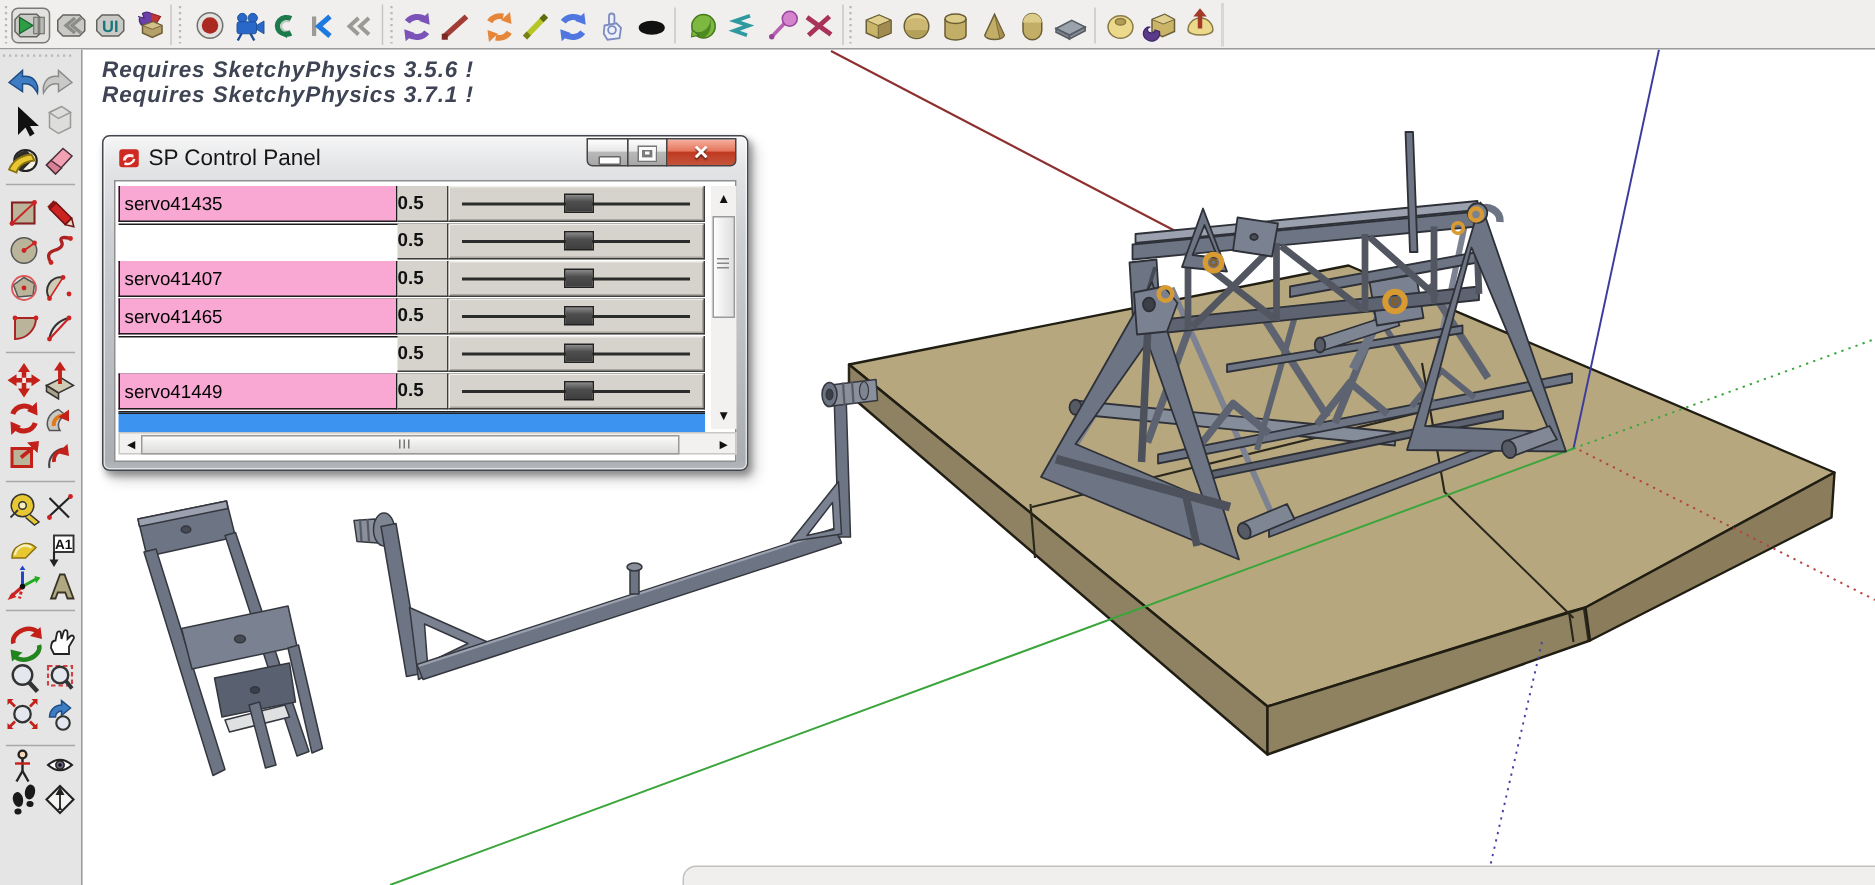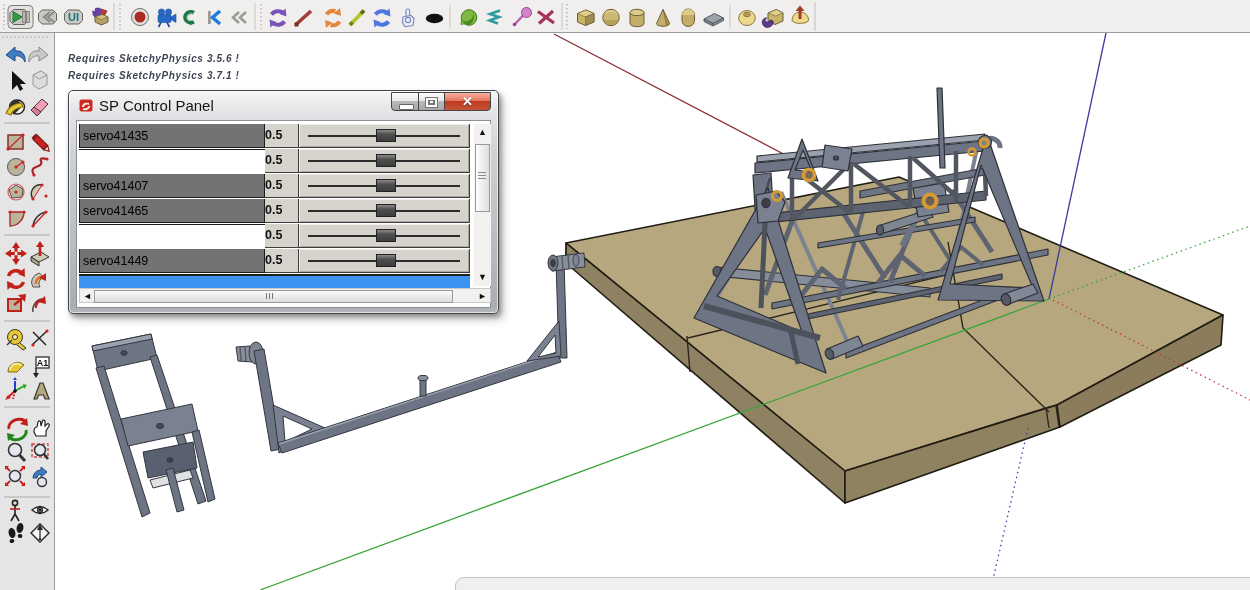--- a/index.html
+++ b/index.html
@@ -3,22 +3,22 @@
 <meta charset="utf-8">
 <style>
   html,body{margin:0;padding:0;width:1250px;height:590px;overflow:hidden;background:#fff;
     font-family:"Liberation Sans",sans-serif;}
   #root{position:absolute;left:0;top:0;width:1250px;height:590px;overflow:hidden;}
   #scene{position:absolute;left:0;top:0;z-index:1;}
   #toolbar{position:absolute;left:0;top:0;width:1250px;height:32px;background:#f0efed;
     border-bottom:1px solid #9b9b9b;z-index:6;}
   #palette{position:absolute;left:0;top:33px;width:54px;height:557px;background:#e5e5e5;
     border-right:1px solid #9b9b9b;z-index:6;}
-  #reqtext{position:absolute;left:68px;top:50px;z-index:3;color:#3e4454;
-    font-weight:bold;font-style:italic;font-size:10px;line-height:17px;letter-spacing:0.6px;}
+  #reqtext{position:absolute;left:68px;top:38px;z-index:3;color:#3e4454;
+    font-weight:bold;font-style:italic;font-size:15px;line-height:17px;letter-spacing:0.6px;}
   #statusbar{position:absolute;left:455px;top:577px;width:795px;height:13px;background:#f0efed;
     border:1px solid #c2c1bf;border-top-left-radius:9px;z-index:4;}
   
   #dlg{position:absolute;left:68px;top:90px;width:429px;height:222px;z-index:10;
     border:1px solid #42464d;border-radius:5px;
     background:linear-gradient(180deg,#f6f6f6 0%,#e4e5e7 9%,#cdd0d4 30%,#aaadb2 97%,#b4b7bc 100%);
     box-shadow:inset 0 0 0 1px rgba(255,255,255,.6), 2px 3px 5px rgba(0,0,0,.35), 5px 6px 9px rgba(0,0,0,.18);}
   #dlgtitle{position:absolute;left:30px;top:6px;font-size:15px;color:#151515;}
   #dlgicon{position:absolute;left:10px;top:7px;width:14px;height:14px;}
   .capbtn{position:absolute;top:1px;height:19px;border:1px solid #454545;box-sizing:border-box;}
@@ -26,21 +26,21 @@
   #btnmax{left:349px;width:27px;background:linear-gradient(180deg,#fdfdfd 0%,#e8e8e8 45%,#b9b9b9 50%,#a7a7a7 100%);}
   #btncls{left:375px;width:47px;background:linear-gradient(180deg,#f7b0a0 0%,#e4755c 45%,#c03a22 50%,#c4543a 100%);border-bottom-right-radius:4px;}
   #minglyph{position:absolute;left:7px;top:11px;width:13px;height:4px;background:#fdfdfd;border:1px solid #666;border-radius:1px;}
   #maxglyph{position:absolute;left:7px;top:5px;width:11px;height:9px;border:2px solid #fbfbfb;box-shadow:0 0 0 1px #777, inset 0 0 0 1px #777;background:transparent;box-sizing:border-box;}
   #maxglyph2{position:absolute;left:2px;top:1px;width:3px;height:2px;background:#fbfbfb;box-shadow:0 0 0 1px #777;}
   #clsglyph{position:absolute;left:0;top:0;width:100%;height:100%;color:#fff;font-weight:bold;
      font-size:13px;text-align:center;line-height:18px;text-shadow:0 1px 1px rgba(0,0,0,.5);}
   #dlgbody{position:absolute;left:7px;top:29px;width:413px;height:186px;background:#fff;
     border:1px solid #8f8f8f;box-shadow:0 0 0 1px #fff inset;}
   .srow{position:absolute;left:2px;width:391px;height:25px;border-bottom:1px solid #1d1d1d;}
-  .sname{position:absolute;left:0;top:0;width:186px;height:24px;background:#737373;
+  .sname{position:absolute;left:0;top:0;width:186px;height:24px;background:#f9a8d4;
     border:1px solid #1d1d1d;border-top:none;border-left:1px solid #1d1d1d;box-sizing:border-box;
     font-size:12.5px;color:#000;line-height:24px;padding-left:3px;}
   .sval{position:absolute;left:186px;top:0;width:34px;height:24px;background:#d6d3cc;
     border:1px solid #3d3d3d;border-left:none;border-top:none;box-sizing:border-box;
     font-size:12.5px;font-weight:bold;color:#111;line-height:23px;text-align:left;}
   .sslide{position:absolute;left:220px;top:0;width:171px;height:24px;background:#d6d3cc;
     border:1px solid #3d3d3d;border-left:none;border-top:none;box-sizing:border-box;
     box-shadow:inset 1px 1px 0 #efeeea, inset -1px -1px 0 #aaa79f;}
   .track{position:absolute;left:9px;top:11px;width:152px;height:2px;background:#2c2c2c;}
   .thumb{position:absolute;left:77px;top:5px;width:20px;height:13px;background:linear-gradient(180deg,#8a8a8a,#4e4e4e 40%,#3e3e3e);border:1px solid #222;box-sizing:border-box;}

